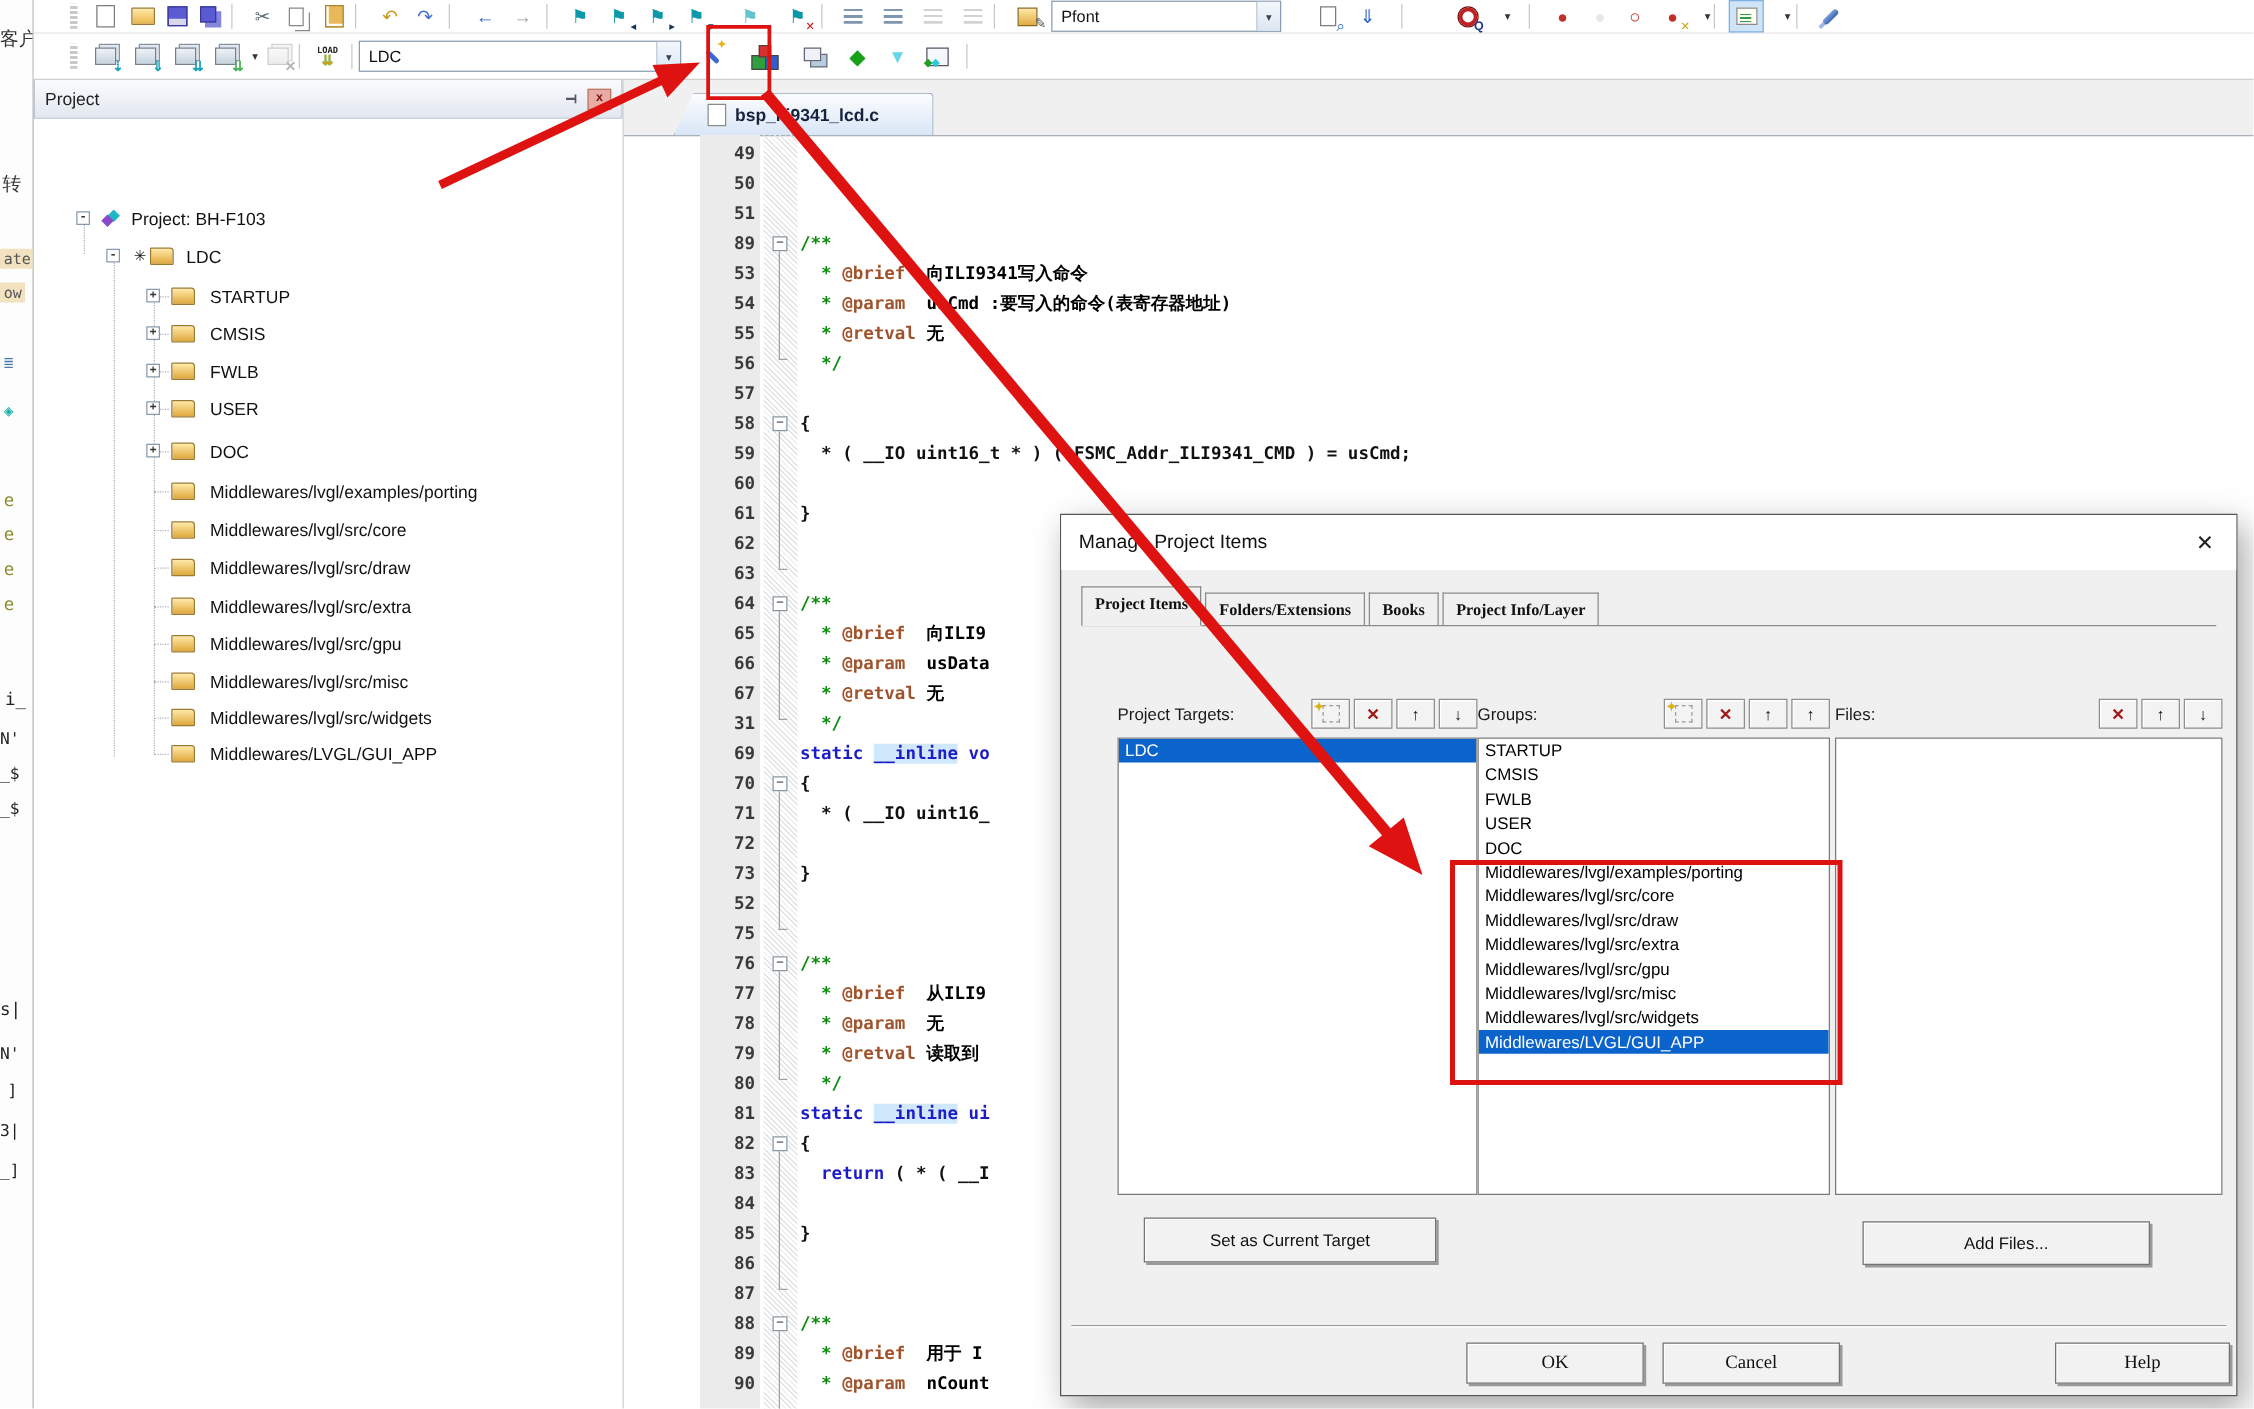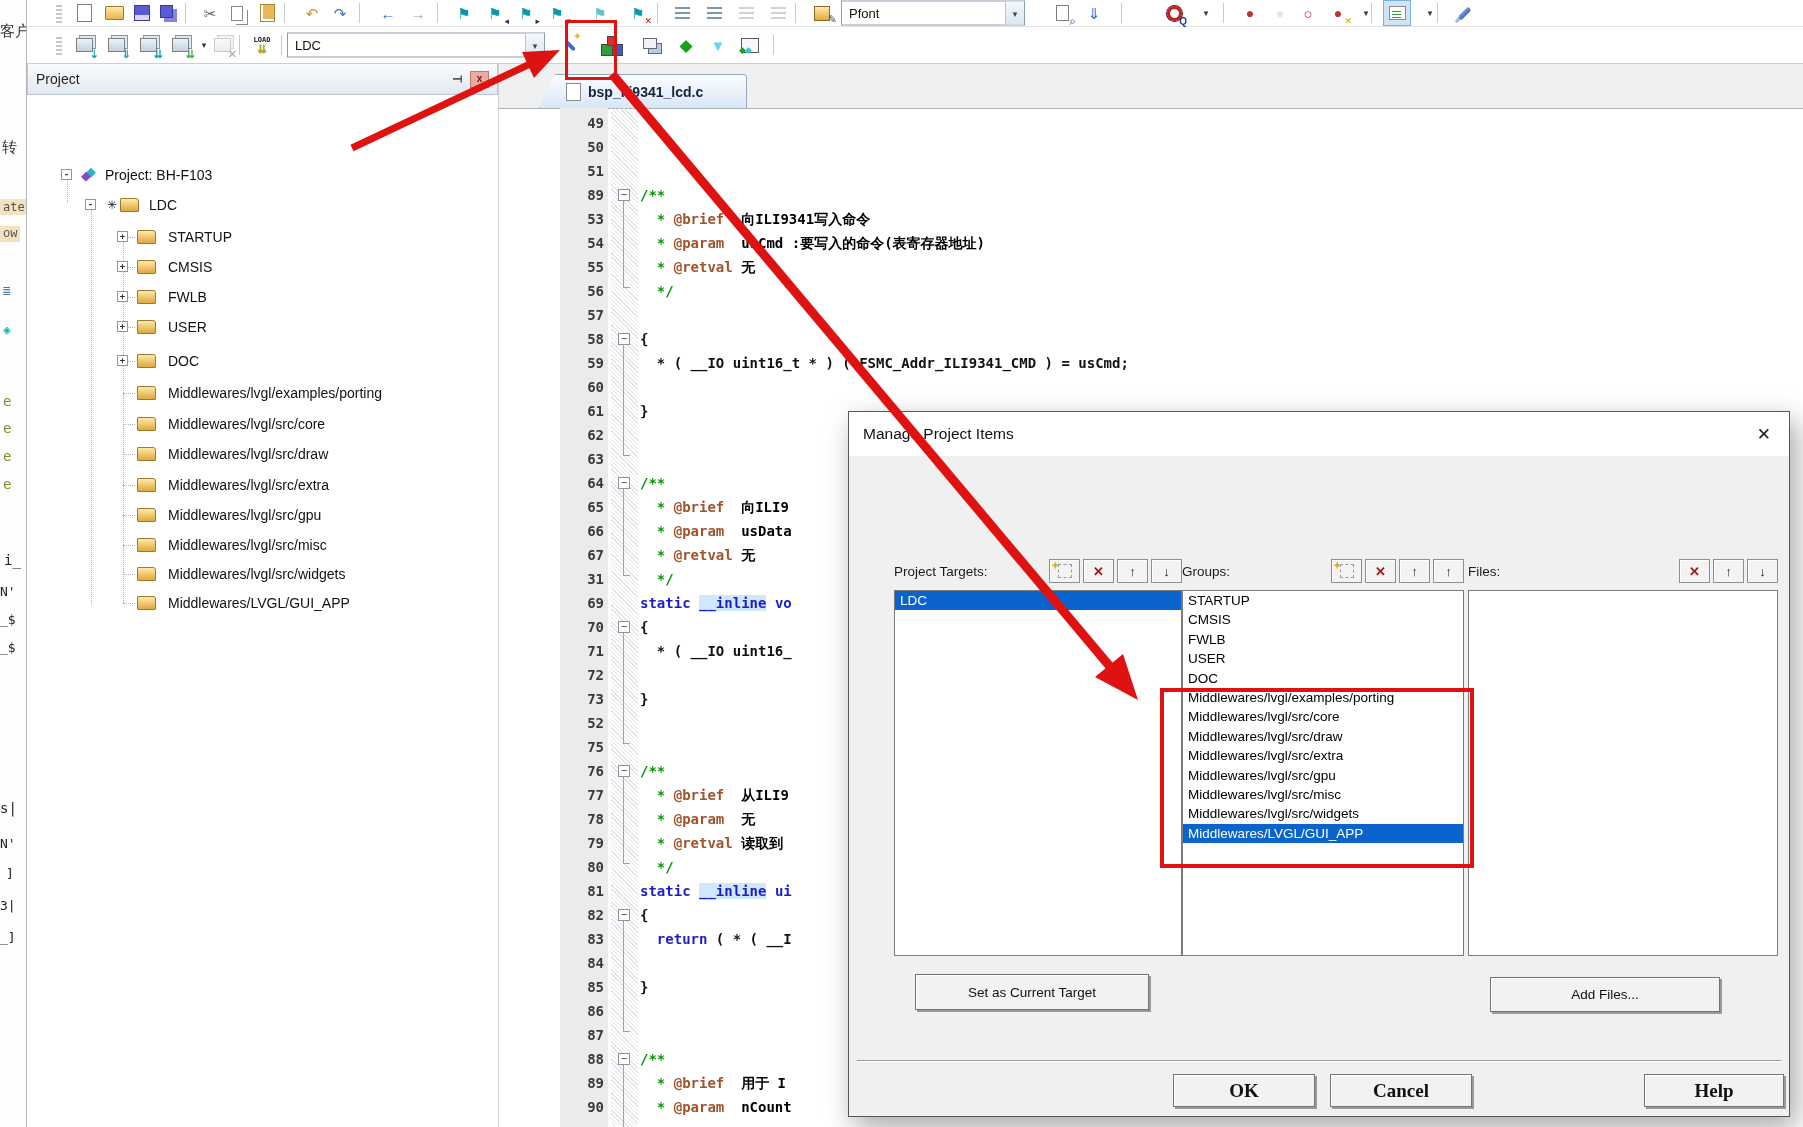--- a/index.html
+++ b/index.html
@@ -90,36 +90,36 @@
   .dhead .dlabel{font-size:13.5px;color:#1a1a1a;}
   .dbtns{margin-left:auto;display:flex;gap:3px;}
   .sbtn{width:29px;height:22px;border:1px solid #8f8f8f;background:#f3f3f3;box-shadow:inset 1px 1px 0 #fff;display:flex;align-items:center;justify-content:center;font-weight:700;font-size:13px;position:relative;}
   .sb-new .nb{width:12px;height:12px;border:1px dashed #9a9a9a;}
   .sb-new .sp{position:absolute;left:1px;top:0;color:#d8b010;font-size:10px;}
   .sb-del{color:#a01818;} .sb-ud{color:#111;}
   .dlist{position:absolute;background:#fff;border:1px solid #7b7b7b;overflow:hidden;}
   .drow{height:19.4px;line-height:19.4px;font-size:13.5px;color:#000;padding-left:5px;white-space:nowrap;overflow:hidden;}
   .drow.sel{background:#0a64cc;color:#fff;}
   .dbtn{position:absolute;background:#f2f2f2;border:1px solid #737373;box-shadow:inset 1px 1px 0 #fff,2px 2px 0 #9a9a9a;display:flex;align-items:center;justify-content:center;font-size:13.5px;color:#111;box-sizing:border-box;}
-  .dbtn.serif{font-family:"Liberation Serif",serif;font-weight:700;font-size:19px;}
+  .dbtn.serif{font-family:"Liberation Serif",serif;font-weight:400;font-size:15px;}
   #dsep{position:absolute;left:8px;right:8px;top:648px;border-top:1px solid #9a9a9a;border-bottom:1px solid #fff;}
   
   #annsvg{position:absolute;left:0;top:0;z-index:60;pointer-events:none;}
   .annbox{position:absolute;z-index:60;pointer-events:none;}
 </style>
 </head>
 <body>
 
 <div id="root">
 
   <div id="strip">
       <div class="frag" style="left: 0px; top: 22px; color: rgb(51, 51, 51); font-size: 15px;">客户</div>
       <div class="frag" style="left: 2px; top: 138px; color: rgb(51, 51, 51); font-size: 15px;">转</div>
       <div class="frag" style="left: 0px; top: 199px; color: rgb(85, 85, 85); font-size: 12px; background: rgb(242, 226, 192); padding: 1px 3px;">ate</div>
-      <div class="frag" style="left: 0px; top: 226px; color: rgb(85, 85, 85); font-size: 12px; background: rgb(242, 226, 192); padding: 1px 3px; font-family: Liberation Mono, monospace;">ow</div>
+      <div class="frag" style="left: 0px; top: 226px; color: rgb(85, 85, 85); font-size: 12px; background: rgb(242, 226, 192); padding: 1px 3px;">ow</div>
       <div class="frag" style="left: 3px; top: 283px; color: rgb(74, 122, 176); font-size: 13px;">≣</div>
       <div class="frag" style="left: 3px; top: 322px; color: rgb(24, 176, 168); font-size: 13px;">◈</div>
       <div class="frag" style="left: 3px; top: 393px; color: rgb(138, 138, 42); font-size: 14px;">e</div>
       <div class="frag" style="left: 3px; top: 420px; color: rgb(138, 138, 42); font-size: 14px;">e</div>
       <div class="frag" style="left: 3px; top: 448px; color: rgb(138, 138, 42); font-size: 14px;">e</div>
       <div class="frag" style="left: 3px; top: 476px; color: rgb(138, 138, 42); font-size: 14px;">e</div>
       <div class="frag" style="left: 4px; top: 552px; color: rgb(34, 34, 34); font-size: 14px;">i_</div>
       <div class="frag" style="left: 0px; top: 584px; color: rgb(34, 34, 34); font-size: 13px;">N'</div>
       <div class="frag" style="left: 0px; top: 612px; color: rgb(34, 34, 34); font-size: 13px;">_$</div>
       <div class="frag" style="left: 0px; top: 640px; color: rgb(34, 34, 34); font-size: 13px;">_$</div>
@@ -591,20 +591,26 @@
         <div class="fbox" style="top: 846px;">−</div>
         <div class="fbox" style="top: 990px;">−</div>
       </div>
   </div>
 
   <div id="dialog">
     <div id="dtitle">
       <span class="ttx">Manage Project Items</span>
       <span class="dclose">✕</span>
     </div>
+    <div id="dtabs">
+        <div class="dtab active">Project Items</div>
+        <div class="dtab">Folders/Extensions</div>
+        <div class="dtab">Books</div>
+        <div class="dtab">Project Info/Layer</div>
+      </div>
 
     <div class="dcol" id="col-targets" style="left:45px;width:288px;">
       <div class="dhead">
         <span class="dlabel">Project Targets:</span>
         <span class="dbtns" id="tbtns">
             <span class="sbtn sb-new">
               <span class="nb"></span>
               <span class="sp">✦</span>
             </span>
             <span class="sbtn sb-del">✕</span>

